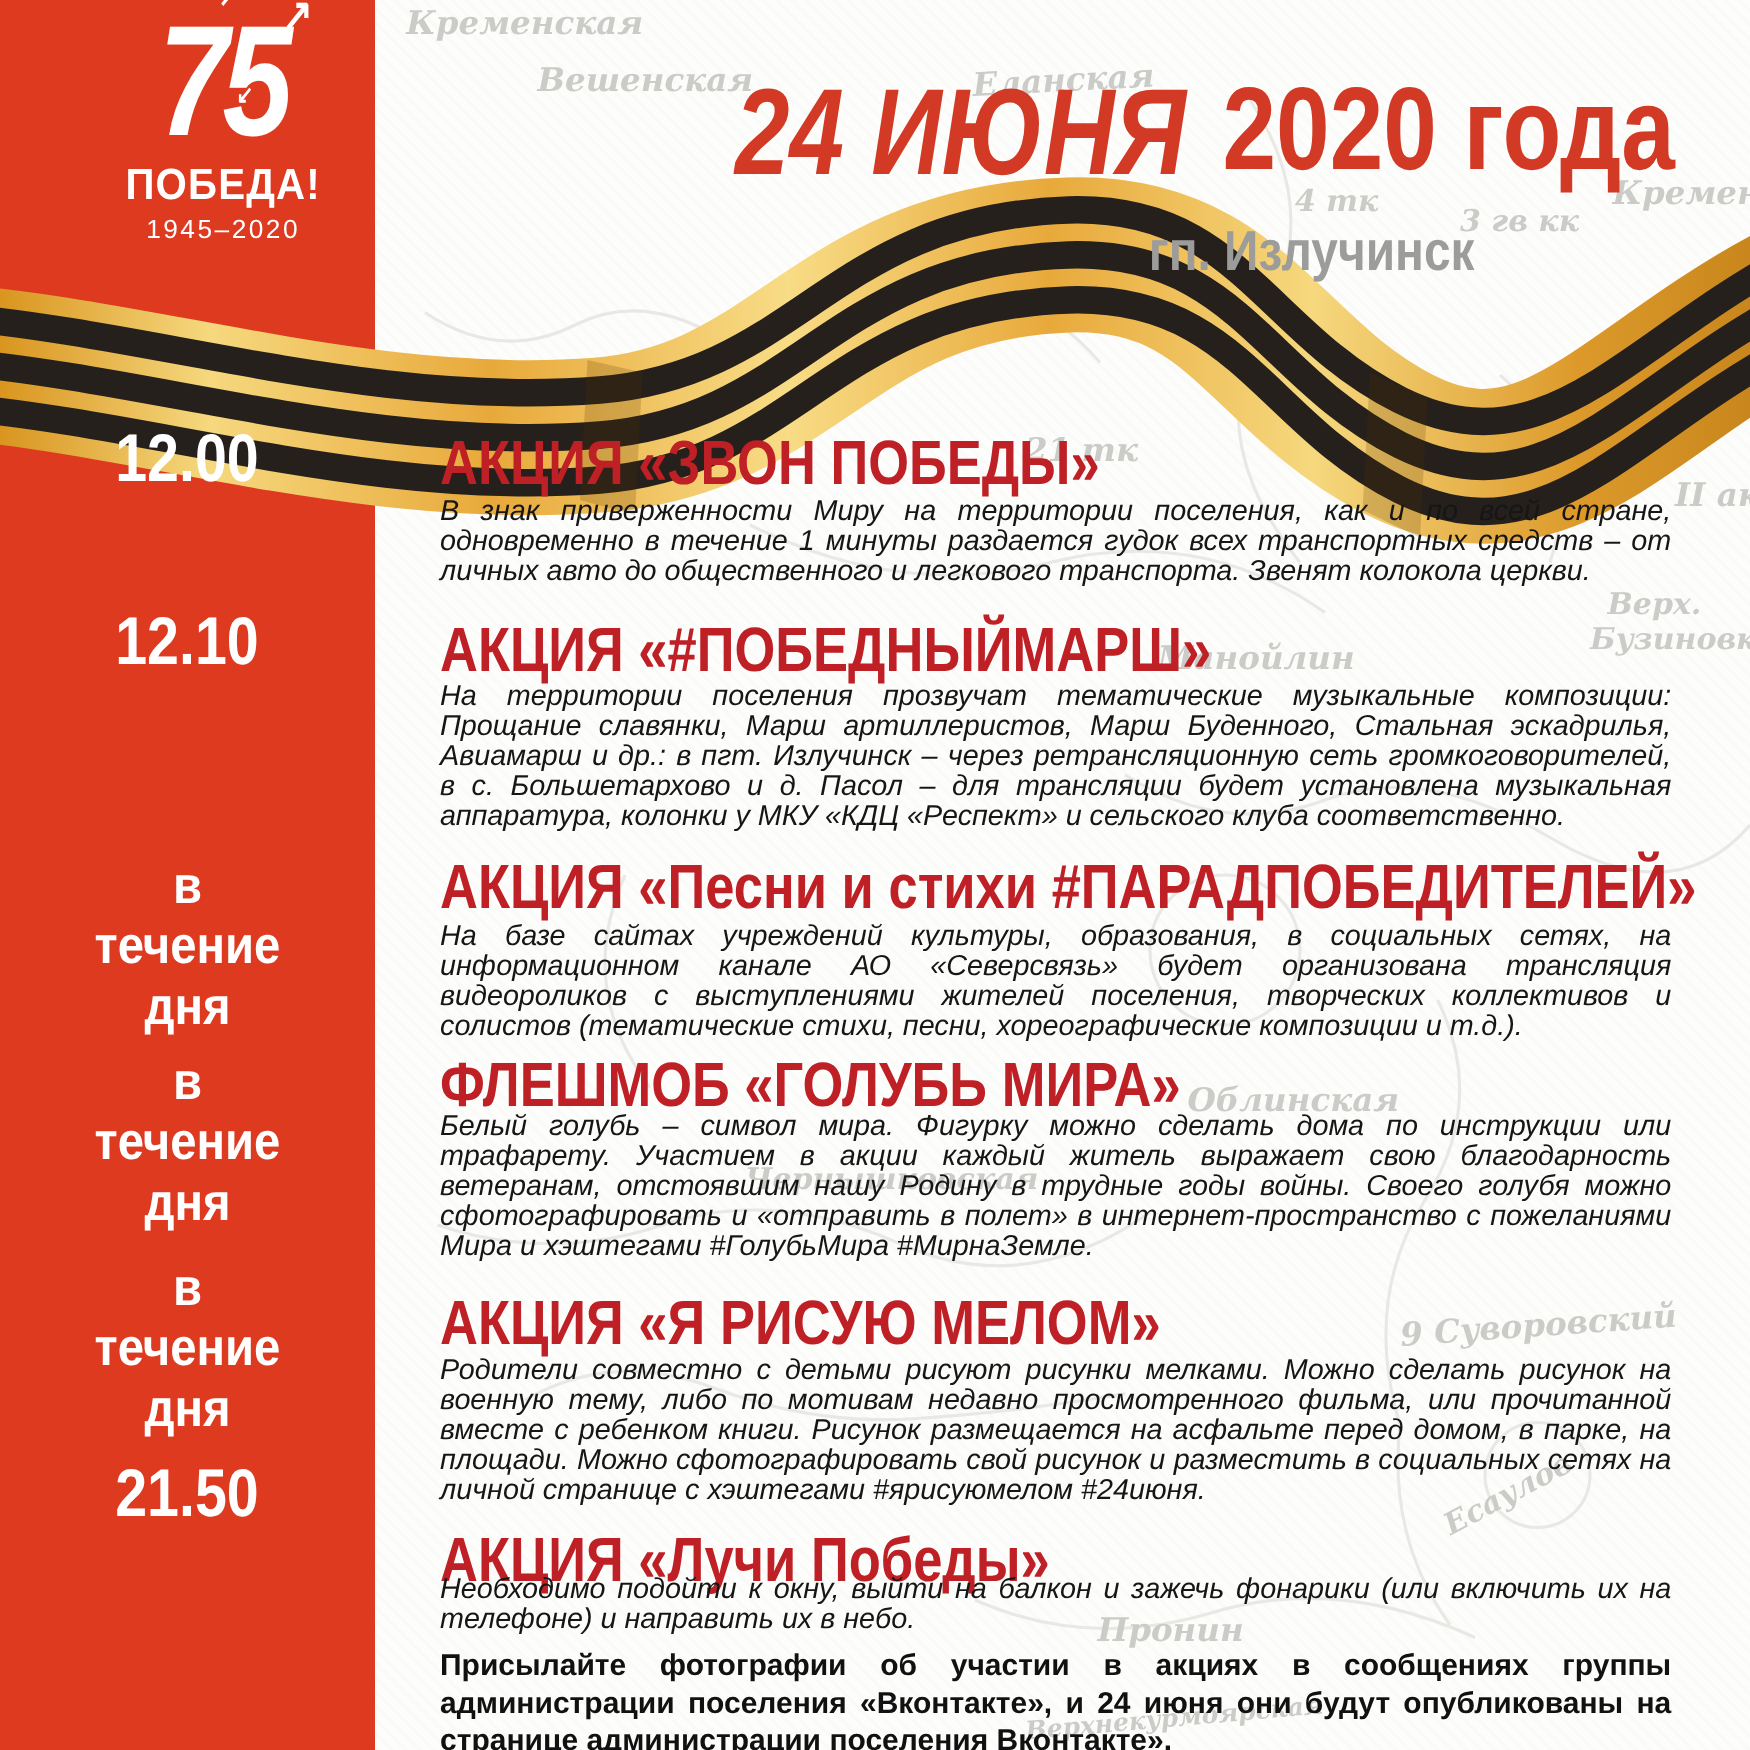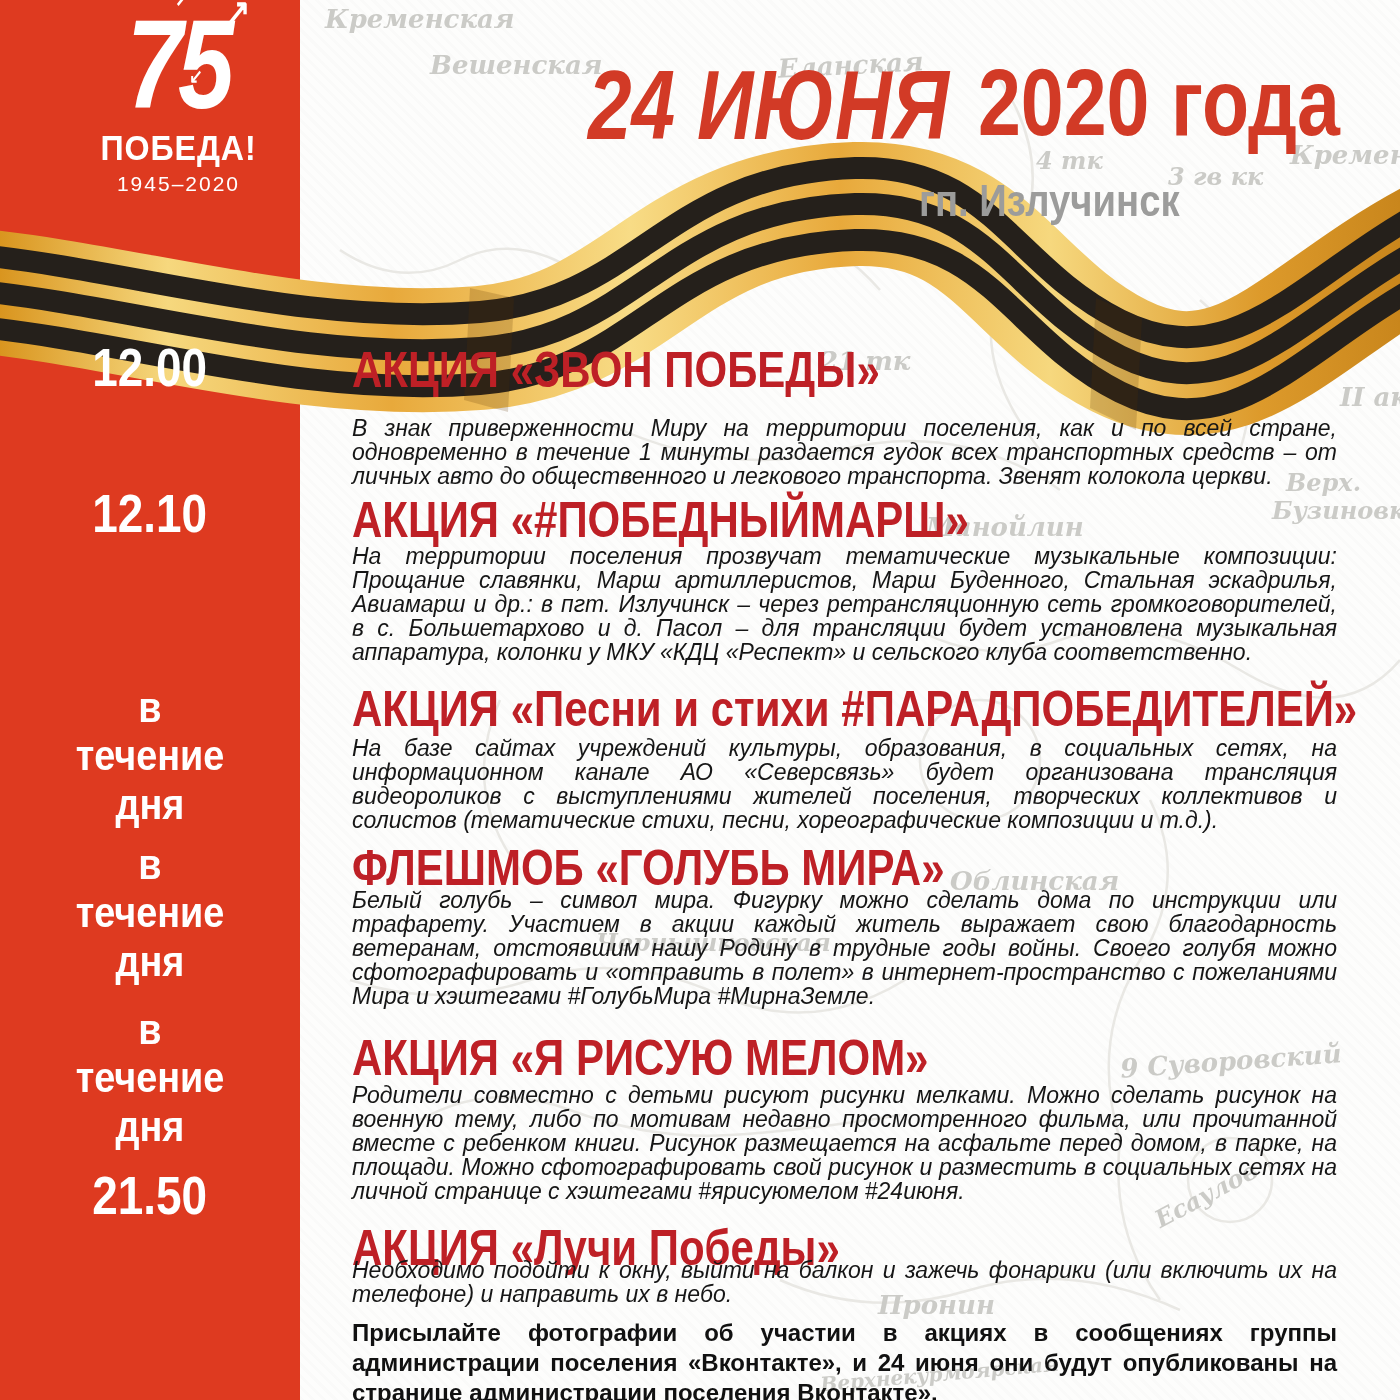--- a/index.html
+++ b/index.html
@@ -193,21 +193,21 @@
     </div>
   <div class="time-label time-phrase" style="top:841px;">
       <span>в течение дня</span>
     </div>
   <div class="time-label time-phrase" style="top:1006px;">
       <span>в течение дня</span>
     </div>
   <div class="time-label time-num" style="top:1166px;"><span>21.50</span></div>
 
   <div class="event-title" style="top:345px;"><span>АКЦИЯ «ЗВОН ПОБЕДЫ»</span></div>
-  <div class="event-desc" style="top:416px;">В знак  приверженности Миру на территории поселения, как и по всей стране, одновременно в течение 1 минуты раздается гудок всех транспортных средств – от личных авто до общественного и легкового транспорта. Звенят колокола церкви.</div>
+  <div class="event-desc" style="top:396px;">В знак  приверженности Миру на территории поселения, как и по всей стране, одновременно в течение 1 минуты раздается гудок всех транспортных средств – от личных авто до общественного и легкового транспорта. Звенят колокола церкви.</div>
 
   <div class="event-title" style="top:495px;"><span>АКЦИЯ «#ПОБЕДНЫЙМАРШ»</span></div>
   <div class="event-desc" style="top:544px;">На территории поселения прозвучат тематические музыкальные композиции: Прощание славянки, Марш артиллеристов, Марш Буденного, Стальная эскадрилья, Авиамарш и др.: в пгт. Излучинск – через ретрансляционную сеть громкоговорителей, в с. Большетархово и д. Пасол – для трансляции будет установлена музыкальная аппаратура, колонки у МКУ «КДЦ «Респект» и сельского клуба соответственно.</div>
 
   <div class="event-title" style="top:684px;"><span>АКЦИЯ  «Песни и стихи #ПАРАДПОБЕДИТЕЛЕЙ»</span></div>
   <div class="event-desc" style="top:736px;">На базе сайтах учреждений культуры, образования, в социальных сетях, на информационном канале АО «Северсвязь» будет организована трансляция видеороликов с выступлениями жителей поселения, творческих коллективов и солистов (тематические стихи, песни, хореографические композиции и т.д.).</div>
 
   <div class="event-title" style="top:843px;"><span>ФЛЕШМОБ «ГОЛУБЬ МИРА»</span></div>
   <div class="event-desc" style="top:888px;">Белый голубь – символ мира. Фигурку можно сделать дома по инструкции или трафарету. Участием в акции каждый житель выражает свою благодарность ветеранам, отстоявшим нашу Родину в трудные годы войны. Своего голубя можно сфотографировать и «отправить в полет» в интернет-пространство с пожеланиями Мира и хэштегами #ГолубьМира #МирнаЗемле.</div>
 

